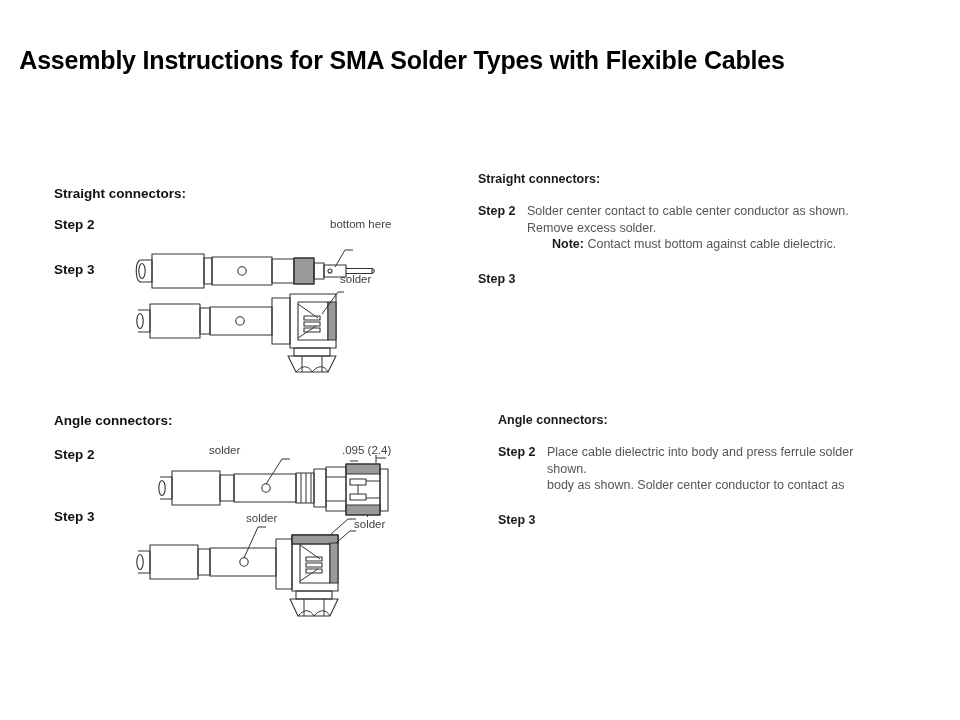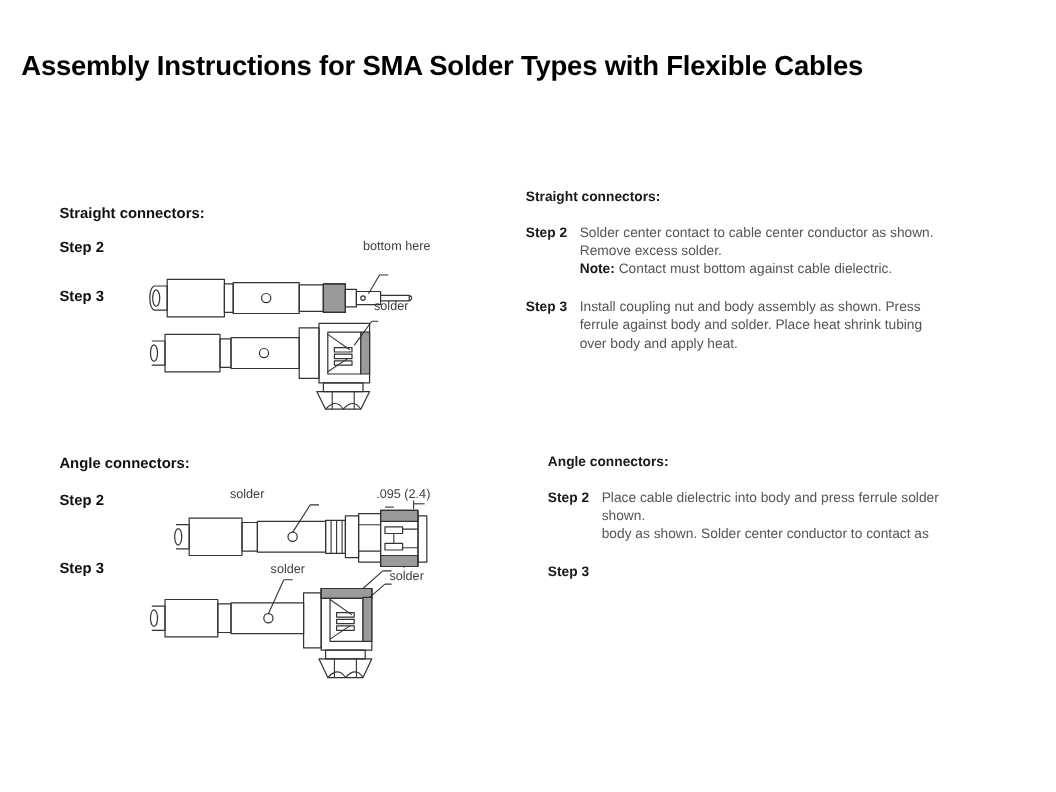--- a/index.html
+++ b/index.html
@@ -67,21 +67,21 @@
     font-weight: bold;
     color: #1a1a1a;
     line-height: 16.5px;
   }
   .step-row .sb {
     flex: 1 1 auto;
     font-size: 12.5px;
     color: #555555;
     line-height: 16.5px;
   }
-  .sb b { color: #1a1a1a; font-weight: bold; }
+  .sb b { color: #1a1a1a; font-weight: bold; margin-left: 25px; }
 
   
   .callout {
     position: absolute;
     font-size: 11.5px;
     color: #3f3f3f;
     white-space: nowrap;
   }
 
   svg { display: block; overflow: visible; }
@@ -180,25 +180,20 @@
     <div class="sk">Step 2</div>
     <div class="sb">
       <div>Solder center contact to cable center conductor as shown.</div>
       <div>Remove excess solder.</div>
       <div><b>Note:</b><span> Contact must bottom against cable dielectric.</span></div>
     </div>
   </div>
 
   <div class="step-row" style="margin-top:18px;">
     <div class="sk">Step 3</div>
-    <div class="sb">
-      <div>Install coupling nut and body assembly as shown.  Press</div>
-      <div>ferrule against body and solder.  Place heat shrink tubing</div>
-      <div>over body and apply heat.</div>
-    </div>
   </div>
 </div>
 
 <div class="panel" style="left:54px; top:413px; width:370px; height:200px;">
 
   <div class="sec-heading" style="position:absolute; left:0; top:0;">Angle connectors:</div>
 
   <div class="step-label" style="position:absolute; left:0; top:34px;">Step 2</div>
 
   <div class="step-label" style="position:absolute; left:0; top:96px;">Step 3</div>

